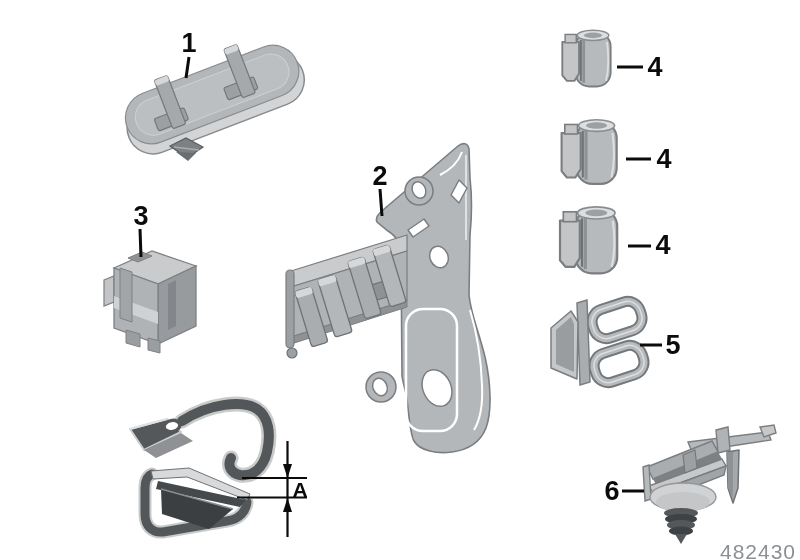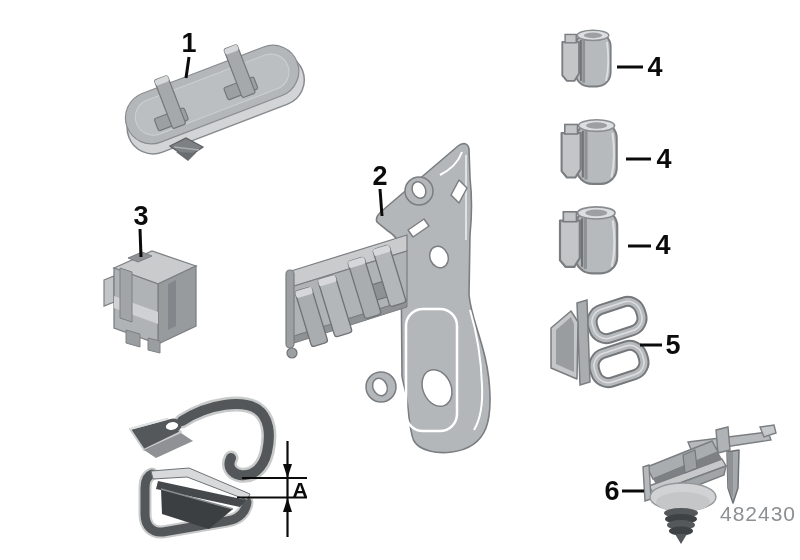--- a/index.html
+++ b/index.html
@@ -208,15 +208,15 @@
 <div class="callout" style="left:380px;top:176px">2</div>
 <div class="callout" style="left:141px;top:216px">3</div>
 <div class="callout" style="left:655px;top:67px">4</div>
 <div class="callout" style="left:664px;top:159px">4</div>
 <div class="callout" style="left:663px;top:245px">4</div>
 <div class="callout" style="left:673px;top:345px">5</div>
 <div class="callout" style="left:612px;top:491px">6</div>
 
 <div class="dim-label" style="left:300px;top:489px">A</div>
 
-<div class="part-no" style="left:758px;top:513px">482430</div>
+<div class="part-no" style="left:758px;top:551px">482430</div>
 
 </div>
 
 </body></html>

